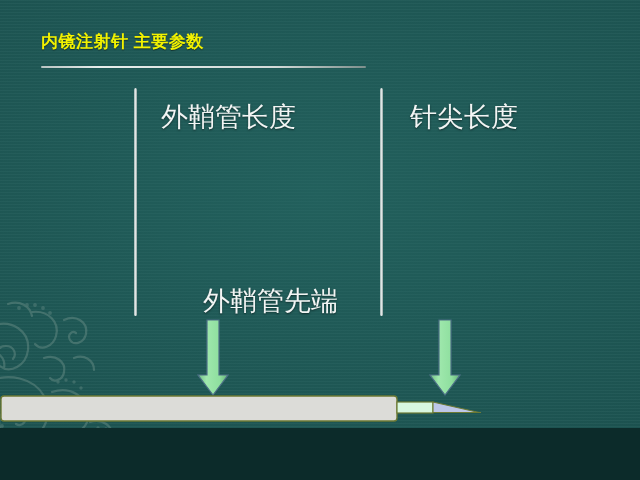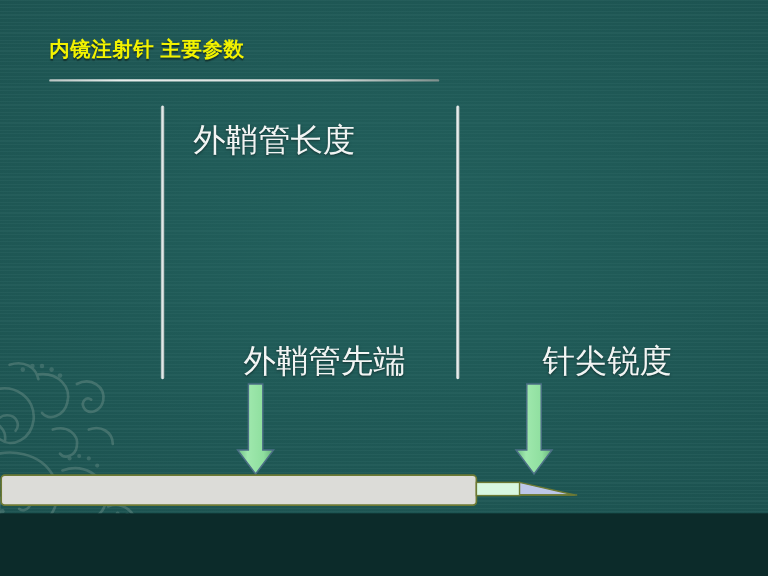--- a/index.html
+++ b/index.html
@@ -148,21 +148,21 @@
 
   <div class="title">内镜注射针  主要参数</div>
   <div class="title-rule"></div>
 
   <div class="divider left"></div>
   <div class="divider right"></div>
 
   <div class="param col-left row1">外鞘管长度</div>
   <div class="param col-left row3">外鞘管先端</div>
 
-  <div class="param col-right row3">针尖锐度</div>
+  <div class="param col-right row1">针尖长度</div>
 
   <div class="arrow arrow-left">
     <svg viewBox="0 0 34 80" xmlns="http://www.w3.org/2000/svg">
       <defs>
         <linearGradient id="agL" x1="0" y1="0" x2="1" y2="0">
           <stop offset="0%" stop-color="#6dbd84"></stop>
           <stop offset="28%" stop-color="#9fe8ad"></stop>
           <stop offset="72%" stop-color="#8fdf9f"></stop>
           <stop offset="100%" stop-color="#64b179"></stop>
         </linearGradient>

